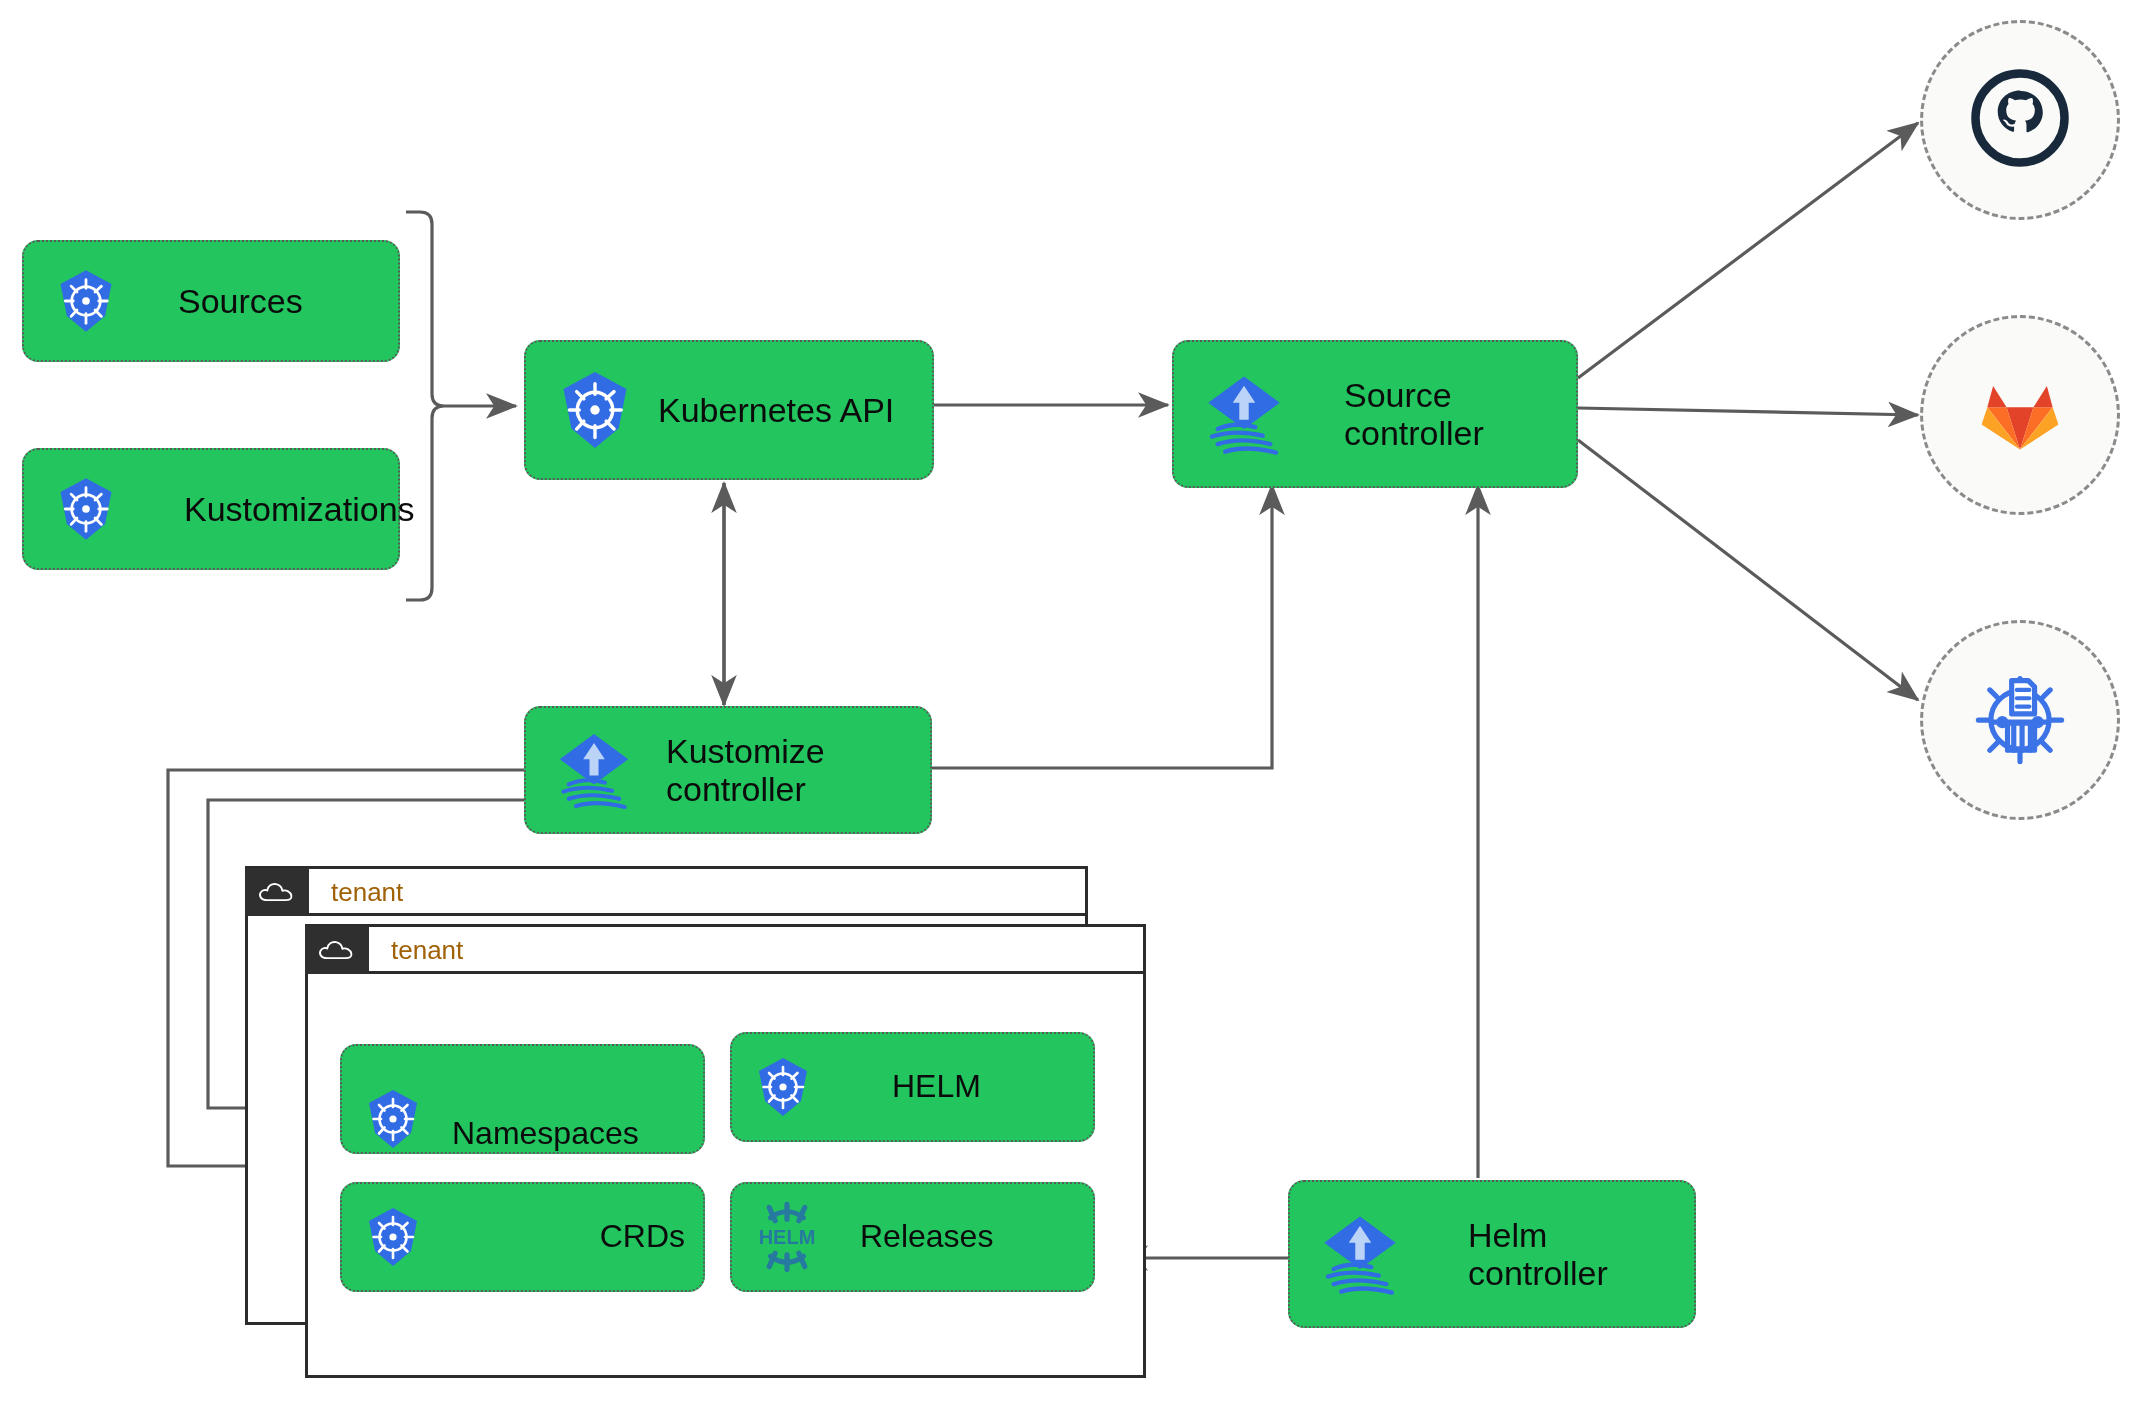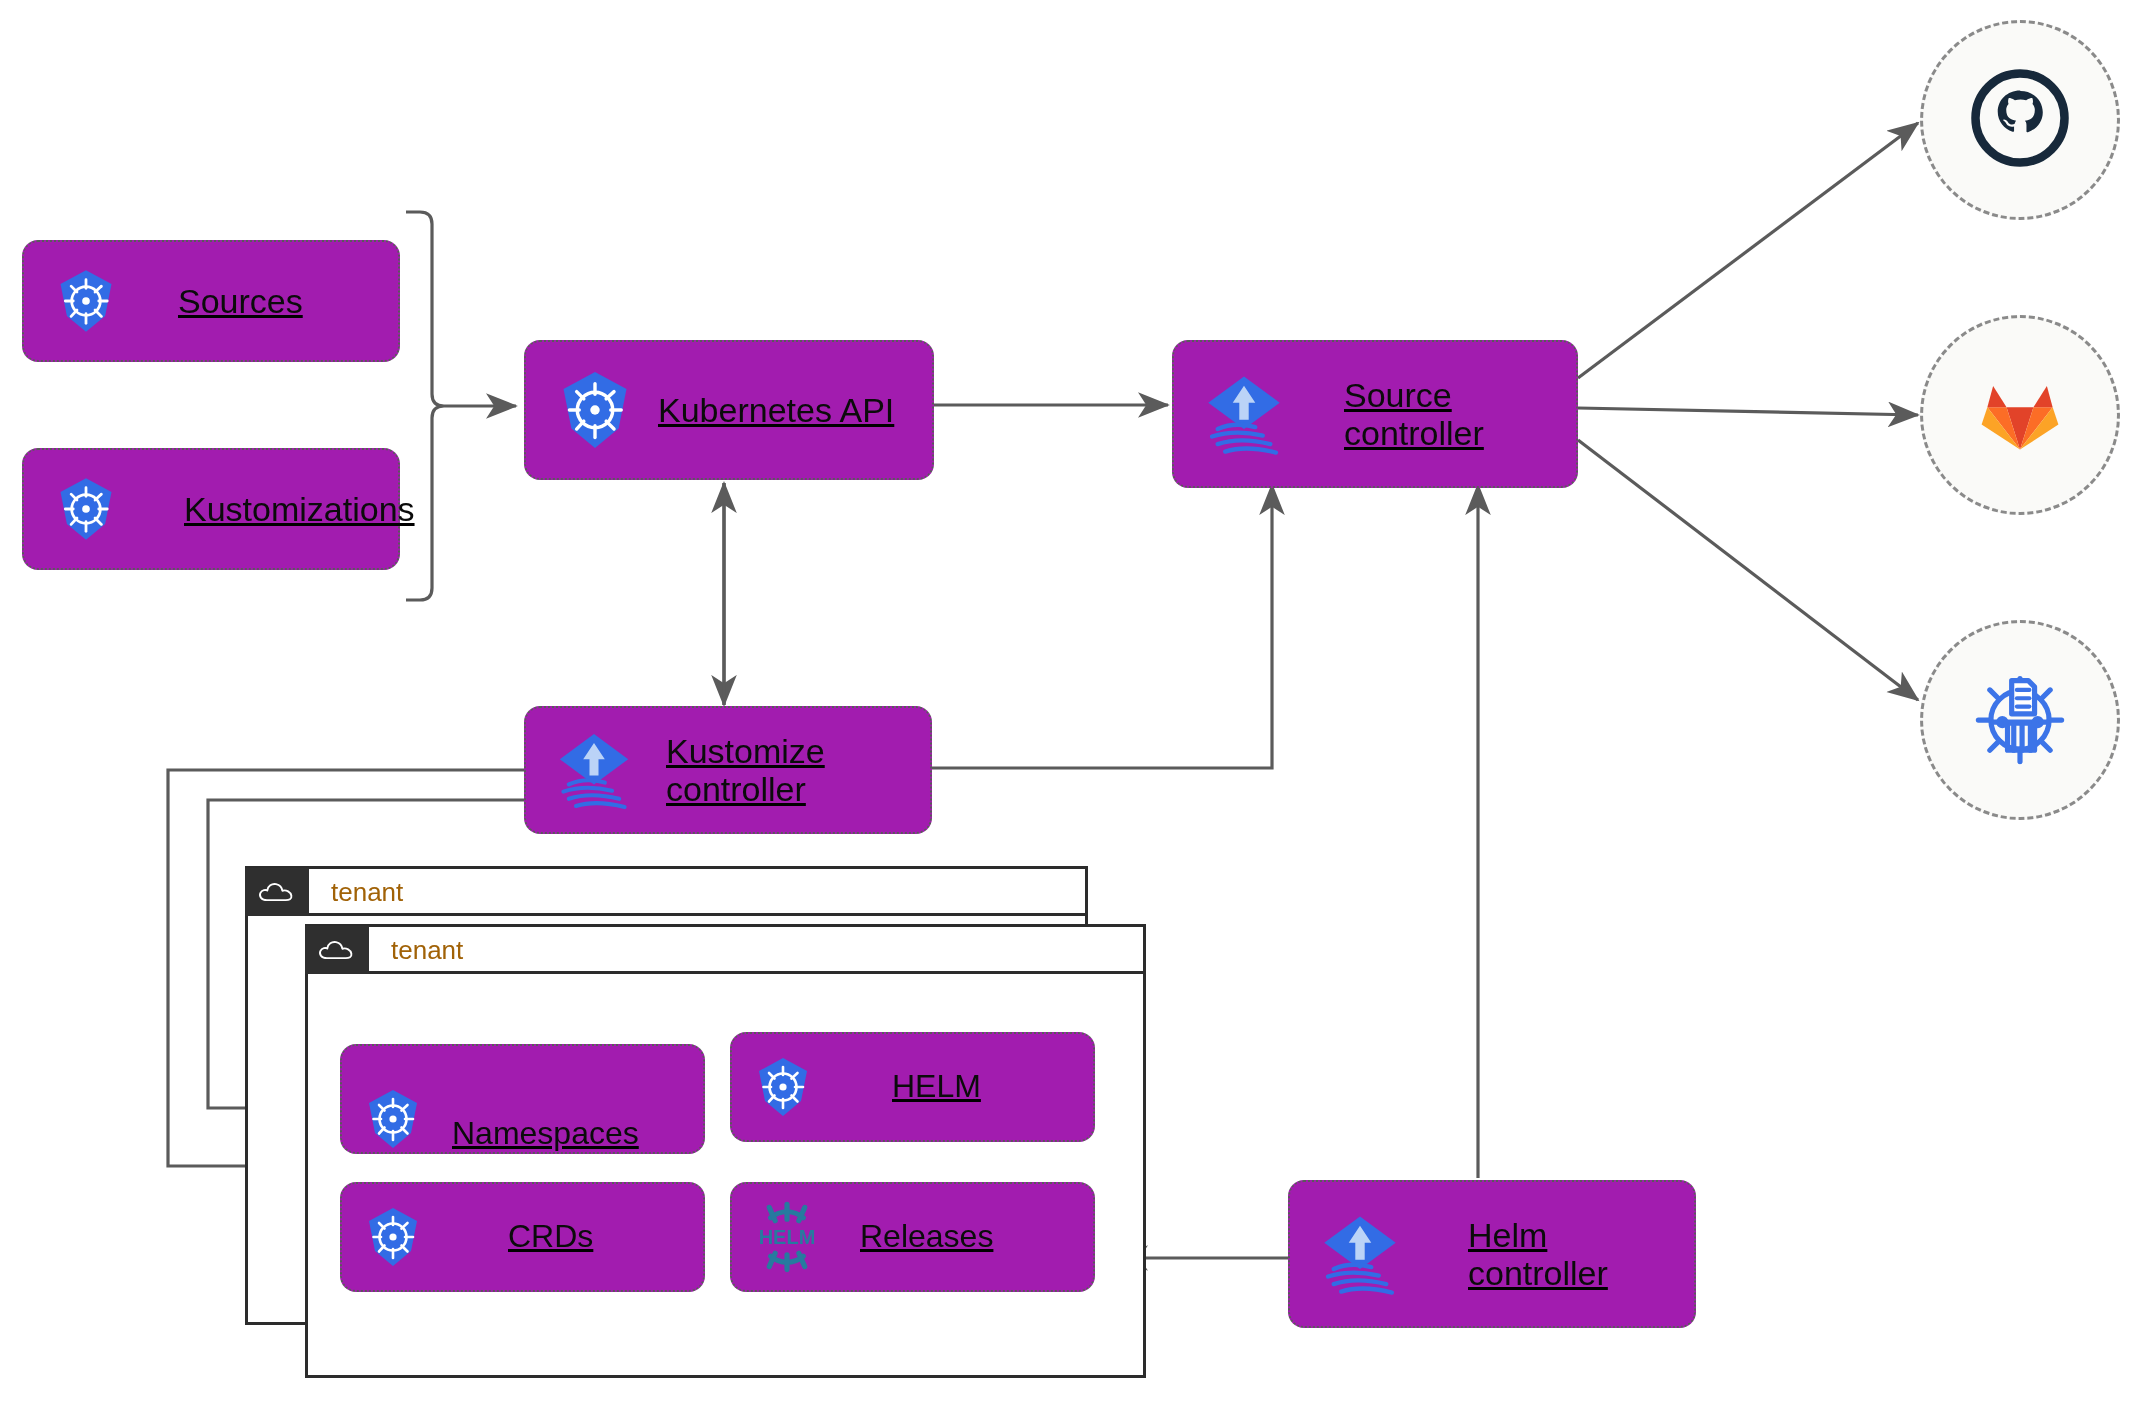--- a/index.html
+++ b/index.html
@@ -22,27 +22,26 @@
     left: 0; top: 0;
     width: 2144px;
     height: 1407px;
     pointer-events: none;
   }
 
   
   .node {
     position: absolute;
     box-sizing: border-box;
-    background: #a21caf;
+    background: #22c55e;
     border: 2px dotted #5a5a5a;
     border-radius: 16px;
     display: flex;
     align-items: center;
     z-index: 3;
-    text-decoration: underline;
   }
   .node .nlabel {
     color: #0b0b0b;
     font-size: 34px;
     line-height: 1.12;
     white-space: pre-line;
     text-align: left;
   }
   .node .nicon {
     flex: 0 0 auto;
@@ -375,21 +374,21 @@
           <line x1="18" y1="18" x2="23.5" y2="23.5"></line>
           <line x1="40.5" y1="40.5" x2="46.5" y2="46.5"></line>
           <line x1="46.5" y1="18" x2="40.5" y2="23.5"></line>
           <line x1="23.5" y1="40.5" x2="18" y2="46.5"></line>
         </g>
       </svg>
     </span>
     <span class="nlabel" style="margin-left:76px; font-size:32px;">HELM</span>
   </div>
 
-  <div class="node" style="left:340px; top:1182px; width:365px; height:110px; padding:0 18px; z-index:4;">
+  <div class="node" style="left:340px; top:1182px; width:365px; height:110px; padding:0 18px; z-index:4;justify-content:space-between;">
     <span class="nicon" style="width:66px;height:66px;">
       <svg viewBox="0 0 64 64" width="64" height="64" aria-hidden="true">
         <polygon points="32,3 56,16 50,46 32,61 14,46 8,16" fill="#326CE5"></polygon>
         <g stroke="#ffffff" stroke-width="2.6" fill="none" stroke-linecap="round">
           <circle cx="32" cy="32" r="13.5"></circle>
           <circle cx="32" cy="32" r="3.6" fill="#ffffff" stroke="none"></circle>
           <line x1="32" y1="12" x2="32" y2="20"></line>
           <line x1="32" y1="44" x2="32" y2="53"></line>
           <line x1="12.5" y1="32" x2="20" y2="32"></line>
           <line x1="44" y1="32" x2="52" y2="32"></line>

